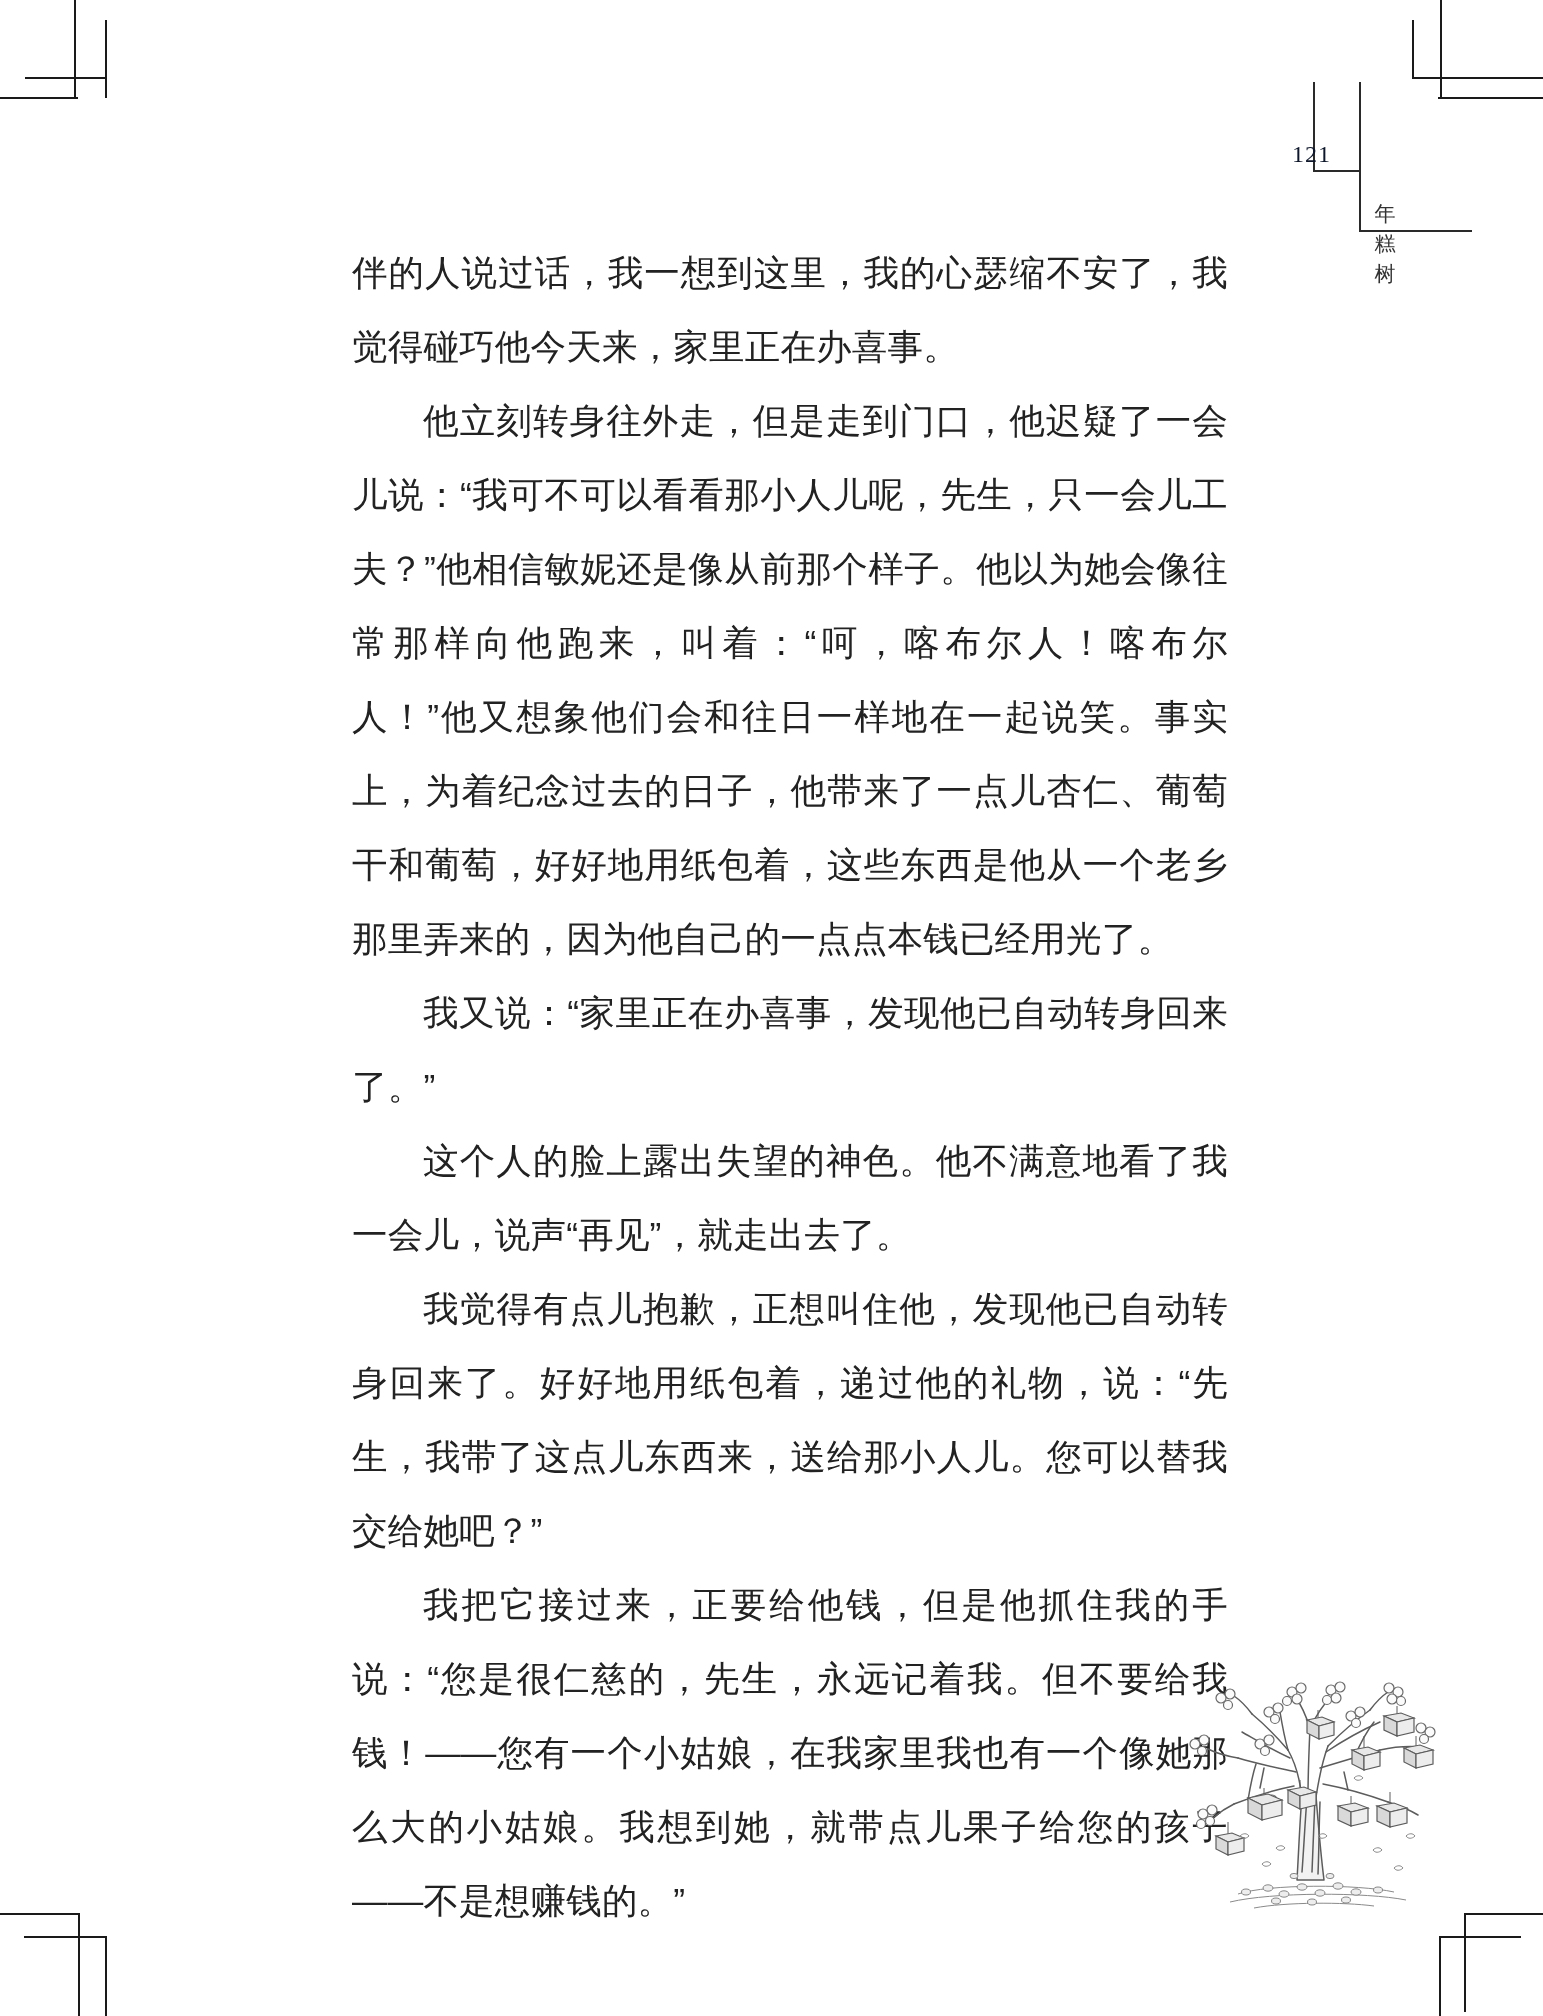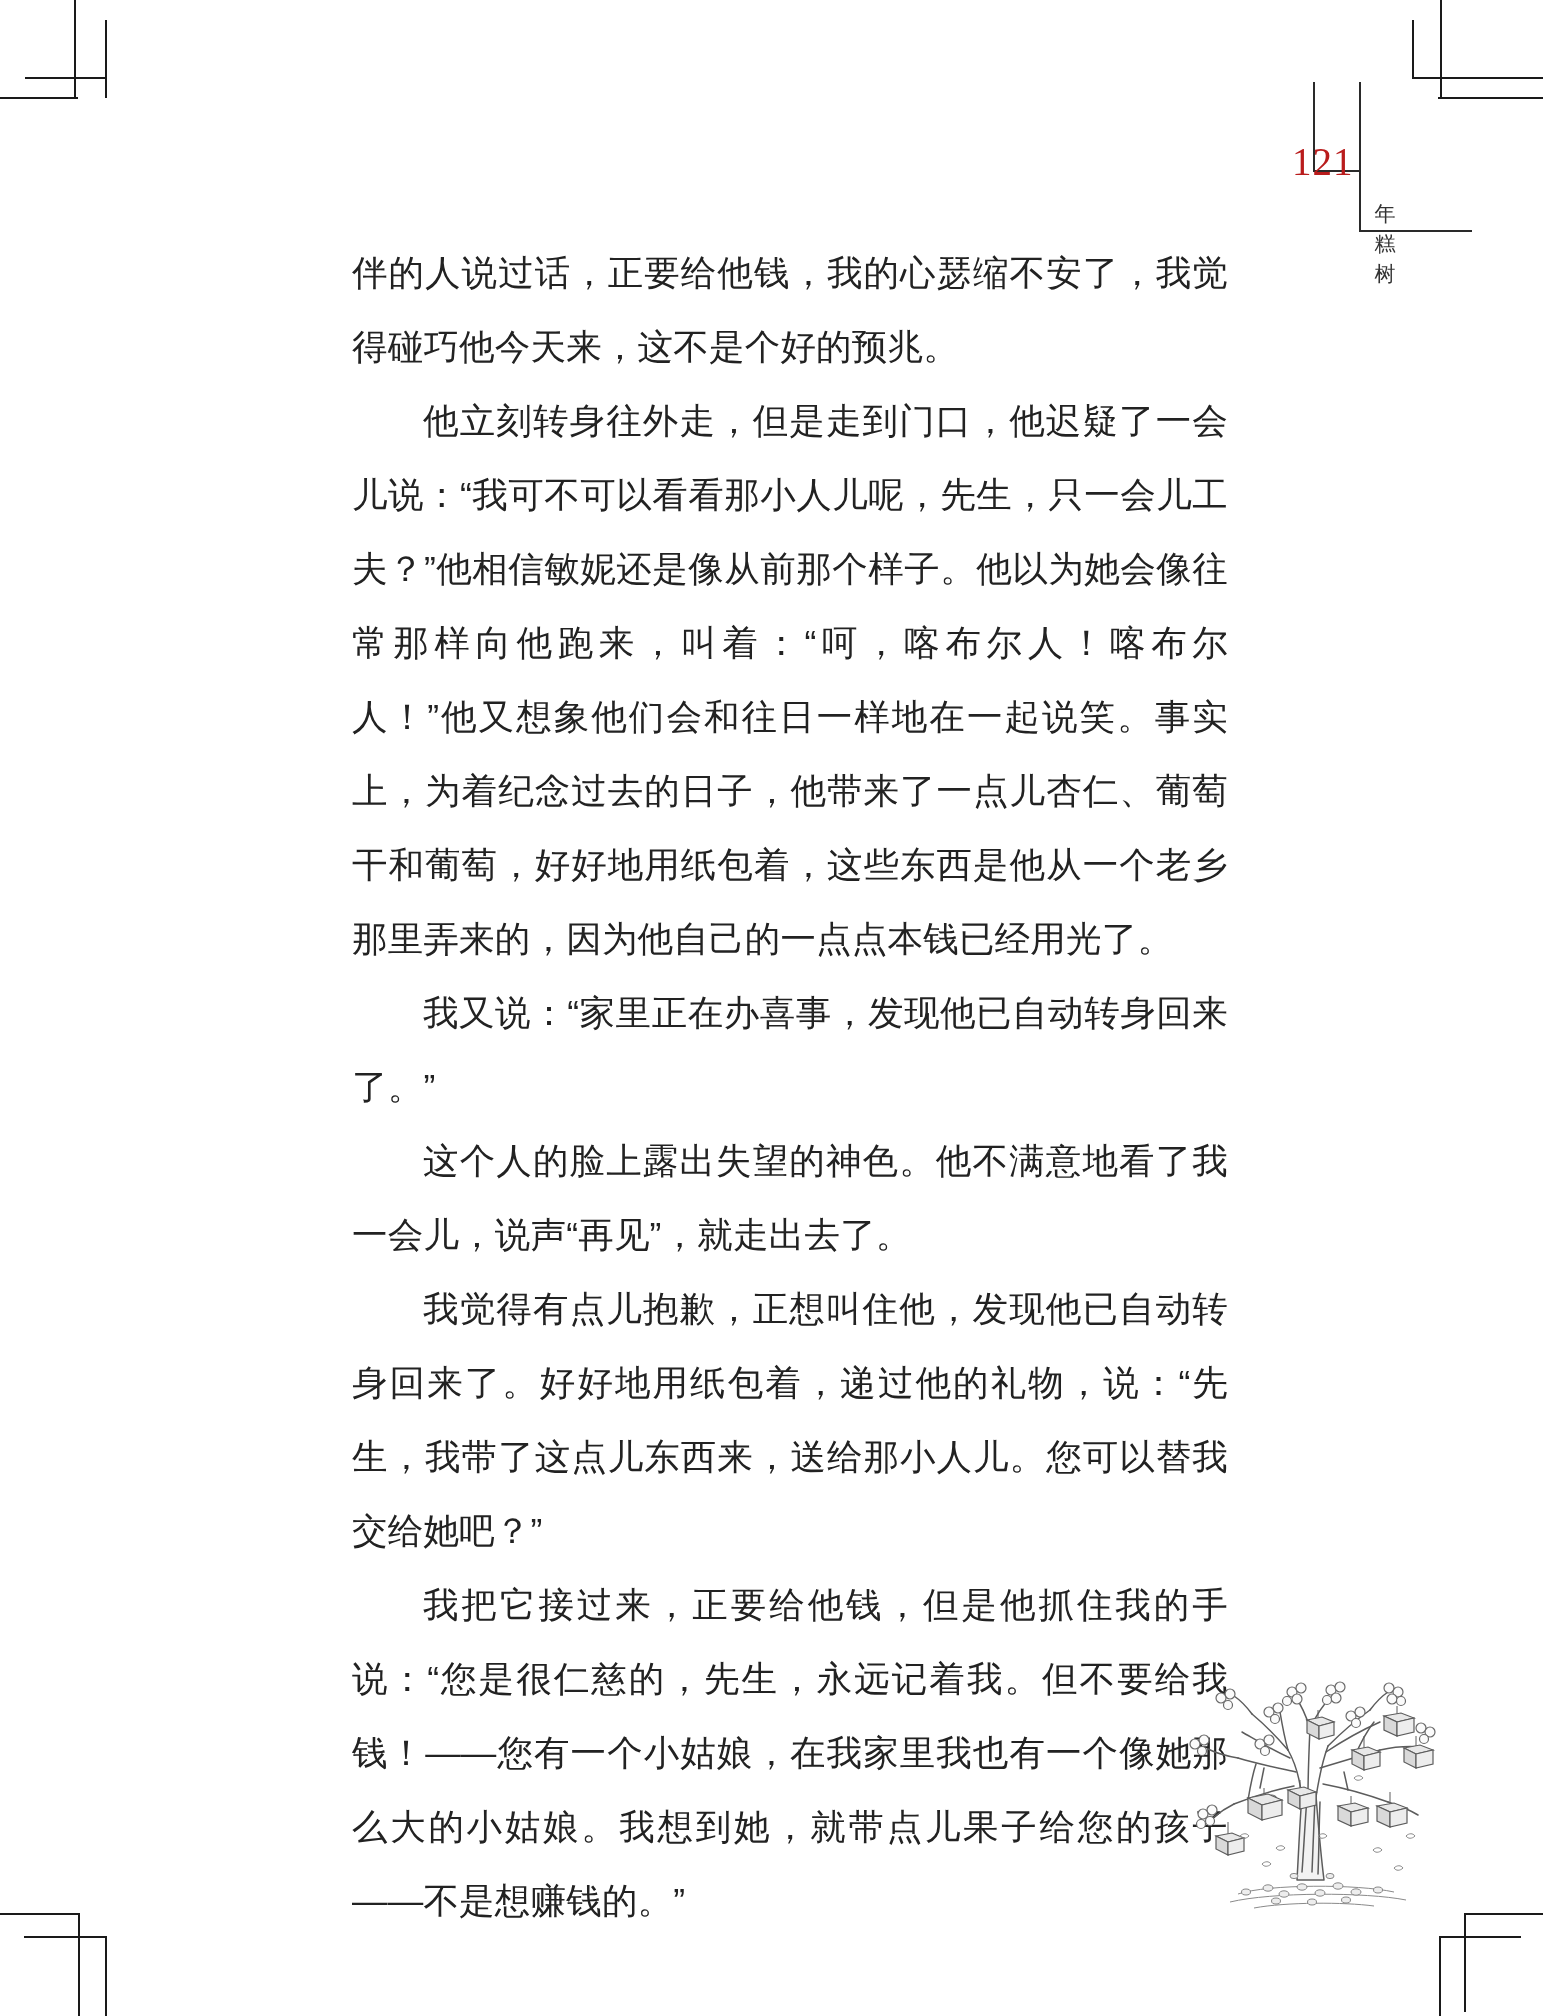--- a/index.html
+++ b/index.html
@@ -33,22 +33,22 @@
     background: #2a2a2a;
   }
   .rule.h { height: 2px; }
   .rule.v { width: 2px; }
 
   #folio {
     position: absolute;
     left: 1292px;
     top: 142px;
     font-family: "Liberation Serif", "DejaVu Serif", serif;
-    font-size: 39px;
-    color: #b91c1c;
+    font-size: 24px;
+    color: #0f172a;
     letter-spacing: 1px;
     line-height: 1;
   }
 
   #running-title {
     position: absolute;
     left: 1368px;
     top: 199px;
     width: 34px;
     font-size: 21px;
@@ -124,21 +124,21 @@
 
   <div id="folio">121</div>
 
   <div id="running-title">
     <span>年</span>
     <span>糕</span>
     <span>树</span>
   </div>
 
   <div id="body-text">
-    <p class="cont">伴的人说过话，正要给他钱，我的心瑟缩不安了，我觉得碰巧他今天来，这不是个好的预兆。</p>
+    <p class="cont">伴的人说过话，我一想到这里，我的心瑟缩不安了，我觉得碰巧他今天来，家里正在办喜事。</p>
     <p>他立刻转身往外走，但是走到门口，他迟疑了一会儿说：“我可不可以看看那小人儿呢，先生，只一会儿工夫？”他相信敏妮还是像从前那个样子。他以为她会像往常那样向他跑来，叫着：“呵，喀布尔人！喀布尔人！”他又想象他们会和往日一样地在一起说笑。事实上，为着纪念过去的日子，他带来了一点儿杏仁、葡萄干和葡萄，好好地用纸包着，这些东西是他从一个老乡那里弄来的，因为他自己的一点点本钱已经用光了。</p>
     <p>我又说：“家里正在办喜事，发现他已自动转身回来了。”</p>
     <p>这个人的脸上露出失望的神色。他不满意地看了我一会儿，说声“再见”，就走出去了。</p>
     <p>我觉得有点儿抱歉，正想叫住他，发现他已自动转身回来了。好好地用纸包着，递过他的礼物，说：“先生，我带了这点儿东西来，送给那小人儿。您可以替我交给她吧？”</p>
     <p>我把它接过来，正要给他钱，但是他抓住我的手说：“您是很仁慈的，先生，永远记着我。但不要给我钱！——您有一个小姑娘，在我家里我也有一个像她那么大的小姑娘。我想到她，就带点儿果子给您的孩子——不是想赚钱的。”</p>
   </div>
 
   <div id="illustration">
     <svg width="300" height="280" viewBox="0 0 300 280" xmlns="http://www.w3.org/2000/svg">
       <g fill="none" stroke="#5c5c5c" stroke-width="1.5" stroke-linecap="round" stroke-linejoin="round">

